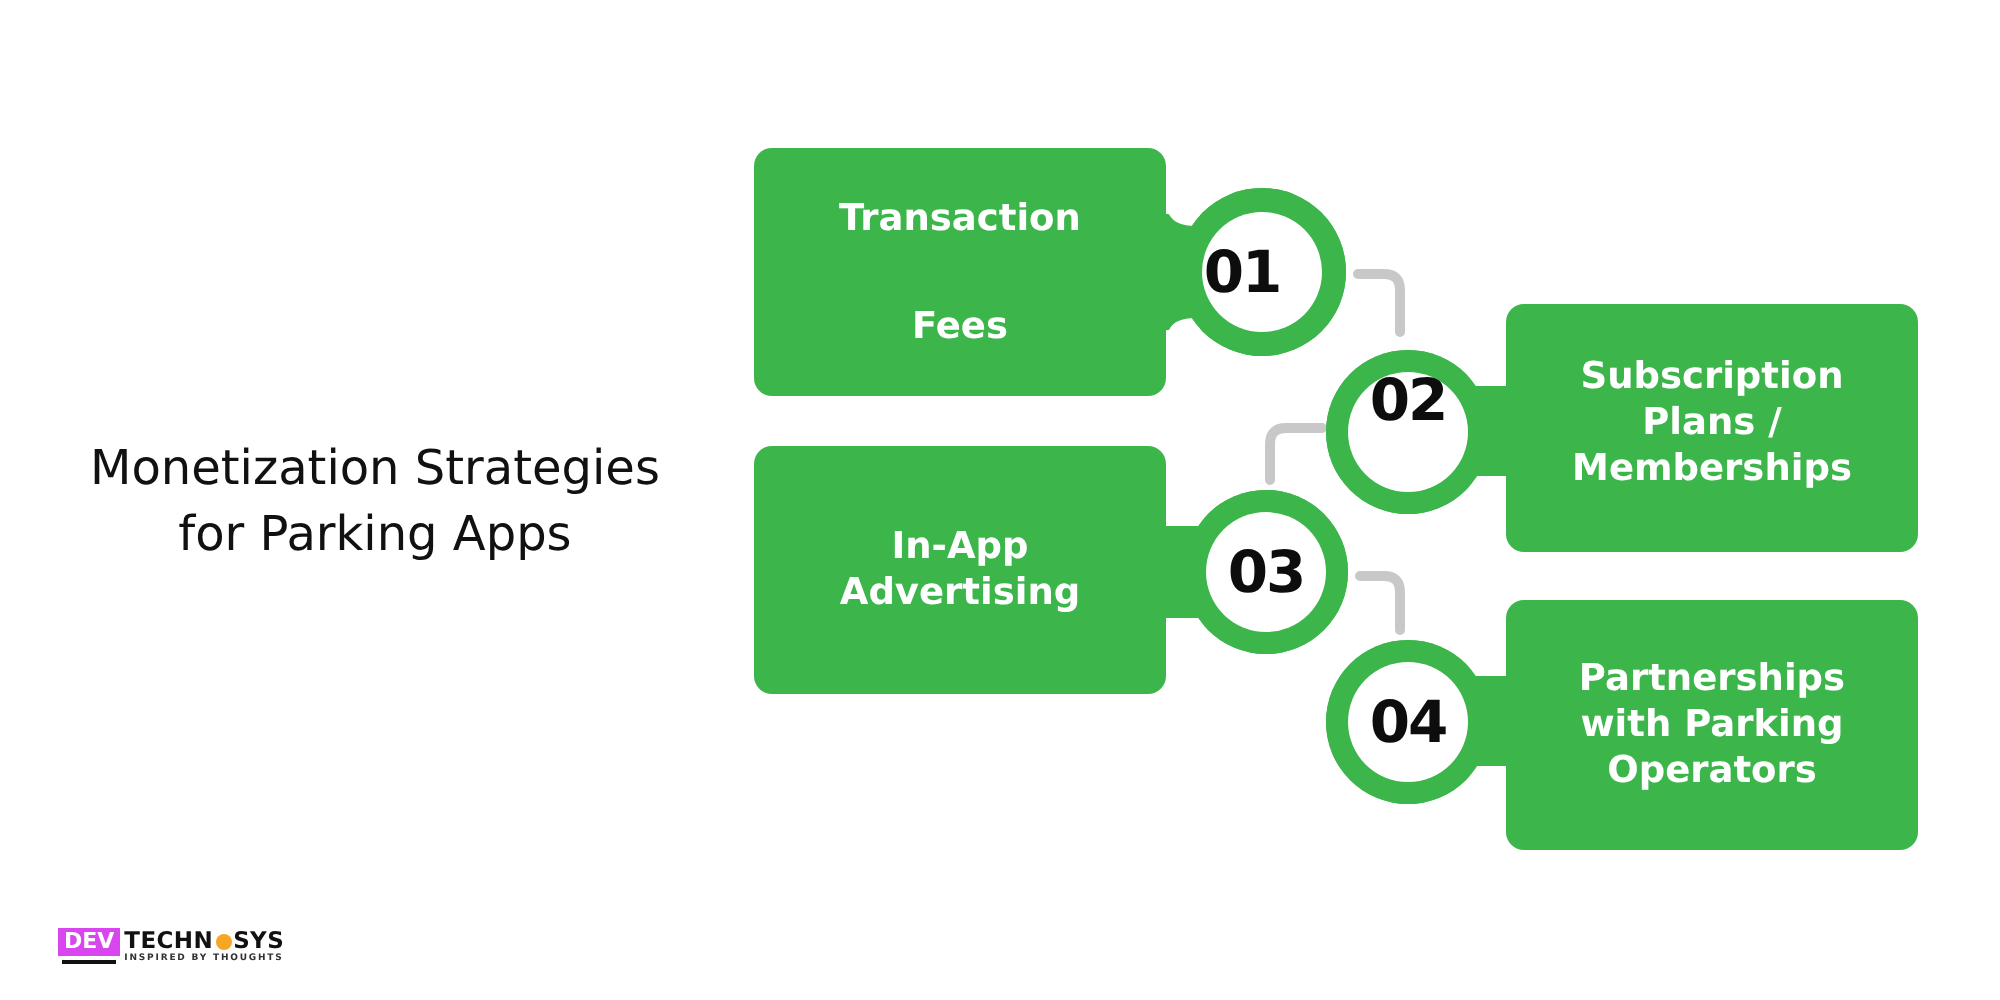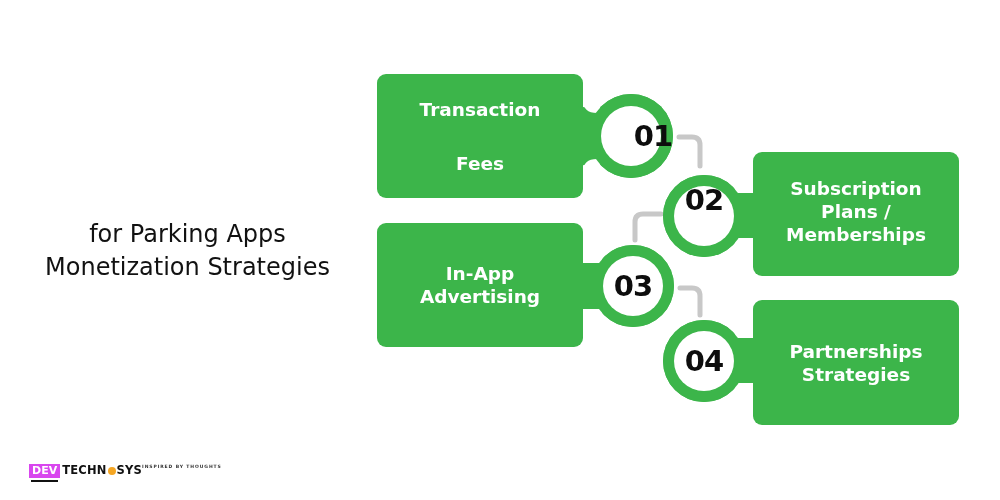--- a/index.html
+++ b/index.html
@@ -34,40 +34,40 @@
     }
     .logo-dev {
       background: #d946ef; color: #fff; font-family: "DejaVu Sans", sans-serif;
       font-weight: bold; font-size: 11px; line-height: 14px; padding: 0 3px;
       height: 14px; position: relative;
     }
     .logo-dev::after {
       content: ""; position: absolute; left: 2px; right: 2px; bottom: -4px;
       height: 2px; background: #111;
     }
-    .logo-right { display: flex; flex-direction: row; margin-left: 2px; }
+    .logo-right { display: flex; flex-direction: column; margin-left: 2px; }
     .logo-main {
       font-family: "DejaVu Sans", sans-serif; font-weight: bold; font-size: 11.5px;
       line-height: 13px; color: #111; letter-spacing: 0.2px; display: flex; align-items: center;
     }
     .logo-gear {
       display: inline-block; width: 8px; height: 8px; border-radius: 50%;
       background: #f5a623; margin: 0 1px;
     }
     .logo-tag {
       font-family: "DejaVu Sans", sans-serif; font-size: 4.5px; line-height: 6px;
       color: #333; letter-spacing: 0.9px; font-weight: bold;
     }
   </style>
 </head>
 <body>
 
 <div class="title">
+  <span>Monetization Strategies</span>
   <span>for Parking Apps</span>
-  <span>Monetization Strategies</span>
 </div>
 
 <svg class="diagram" width="1000" height="500" viewBox="0 0 1000 500">
 
   <g fill="none" stroke="#c8c8c8" stroke-width="5" stroke-linecap="round">
     <path d="M679 137 H692 Q700 137 700 145 V166"></path>
     <path d="M661 214 H643 Q635 214 635 222 V240"></path>
     <path d="M680 288 H692 Q700 288 700 296 V315"></path>
   </g>
 
@@ -121,24 +121,25 @@
   <span>Subscription</span>
   <span>Plans /</span>
   <span>Memberships</span>
 </div>
 <div class="card-text" style="left:377px; top:223px; width:206px; height:124px;">
   <span>In-App</span>
   <span>Advertising</span>
 </div>
 <div class="card-text" style="left:753px; top:300px; width:206px; height:125px;">
   <span>Partnerships</span>
-  <span>Strategies</span>
+  <span>with Parking</span>
+  <span>Operators</span>
 </div>
 
-<div class="num" style="left:623px; top:106px;">01</div>
+<div class="num" style="left:591px; top:106px;">01</div>
 <div class="num" style="left:674px; top:170px;">02</div>
 <div class="num" style="left:603px; top:256px;">03</div>
 <div class="num" style="left:674px; top:331px;">04</div>
 
 <div class="logo">
   <div class="logo-dev">DEV</div>
   <div class="logo-right">
     <div class="logo-main">
       <span>TECHN</span>
       <span class="logo-gear"></span>

